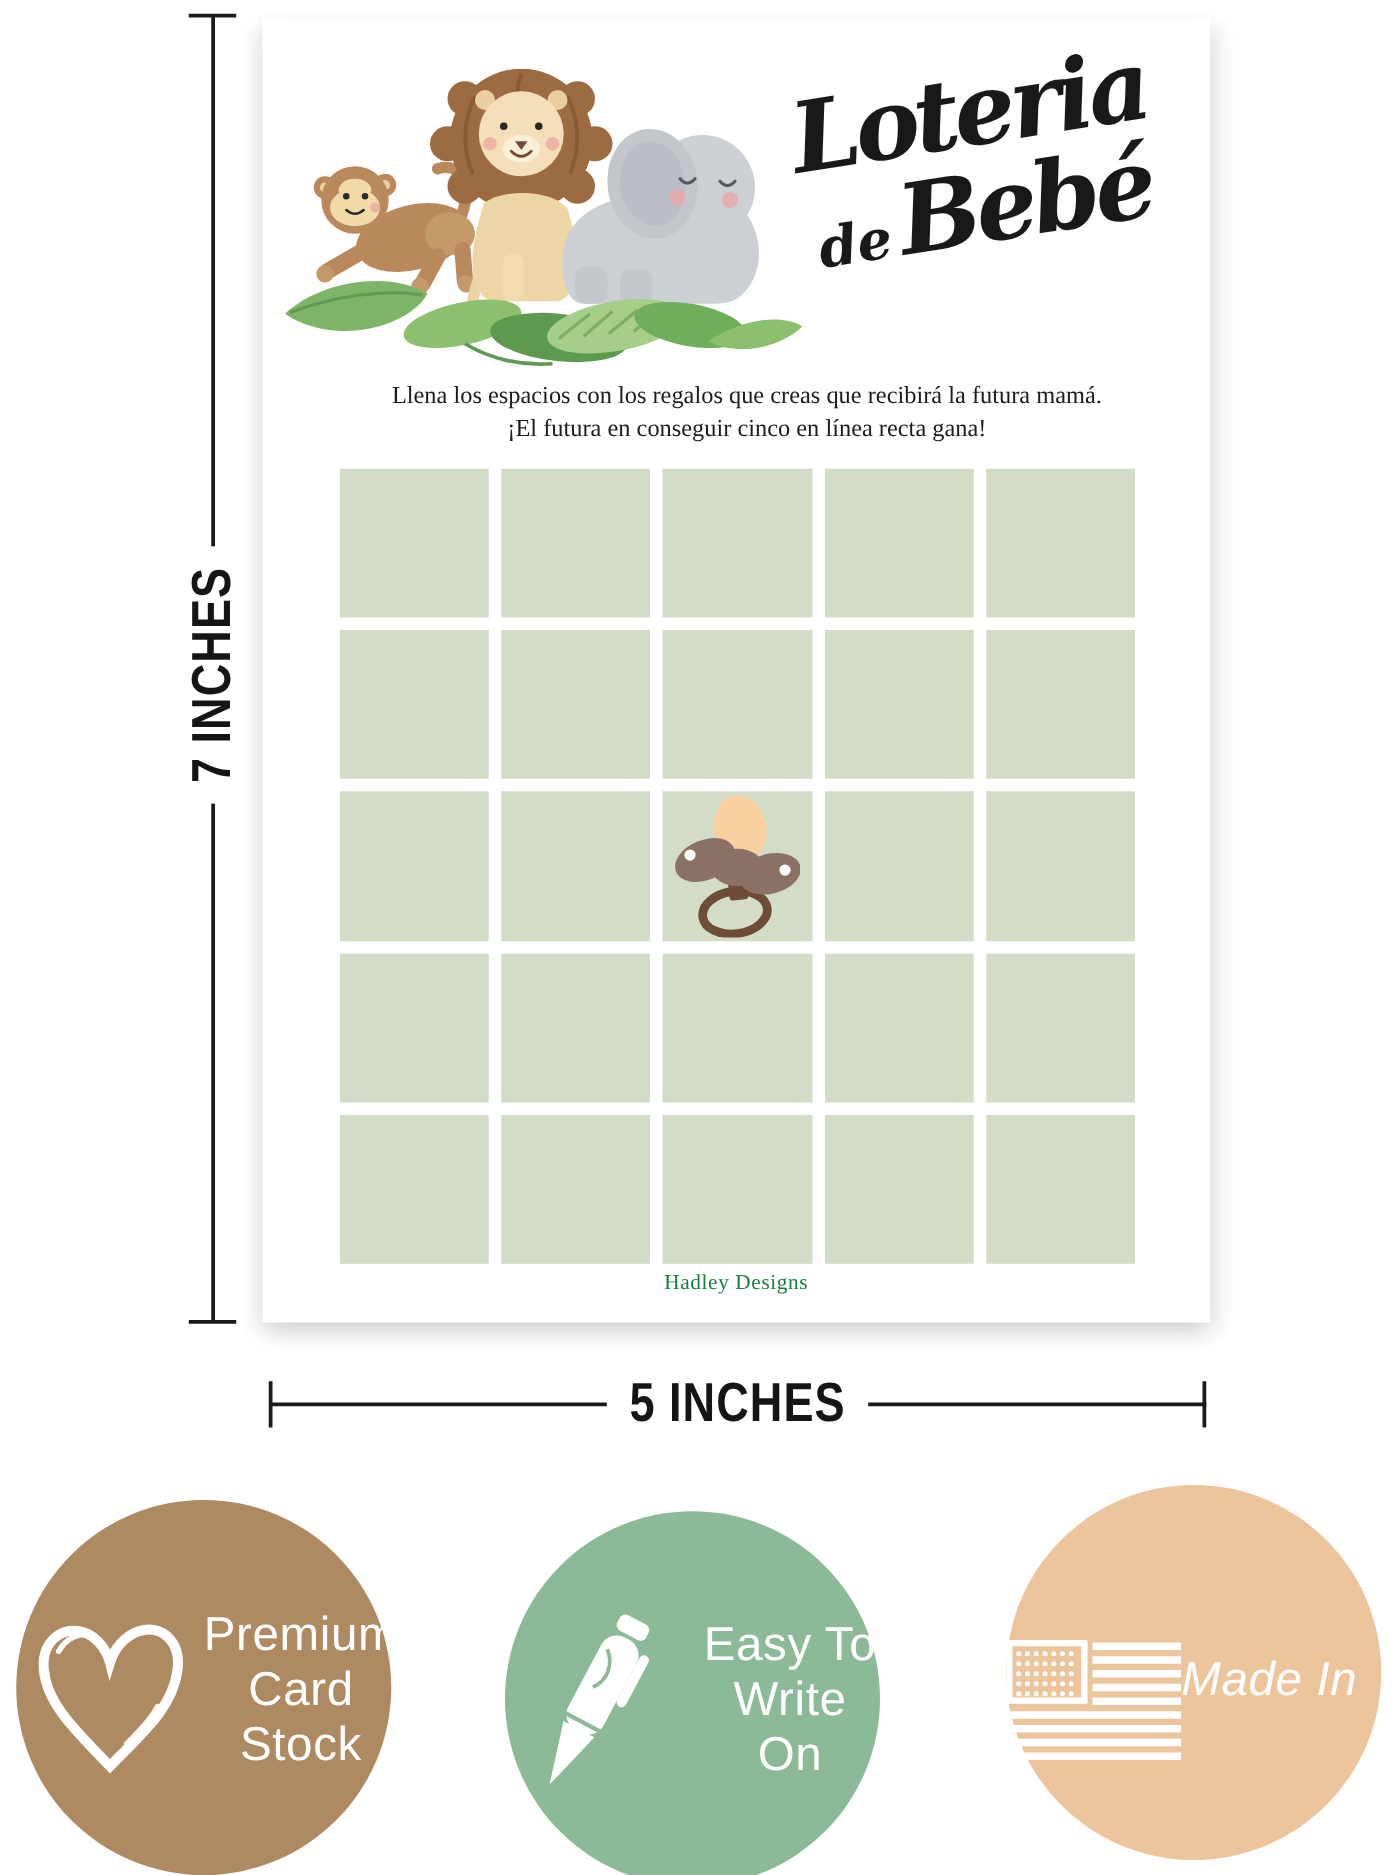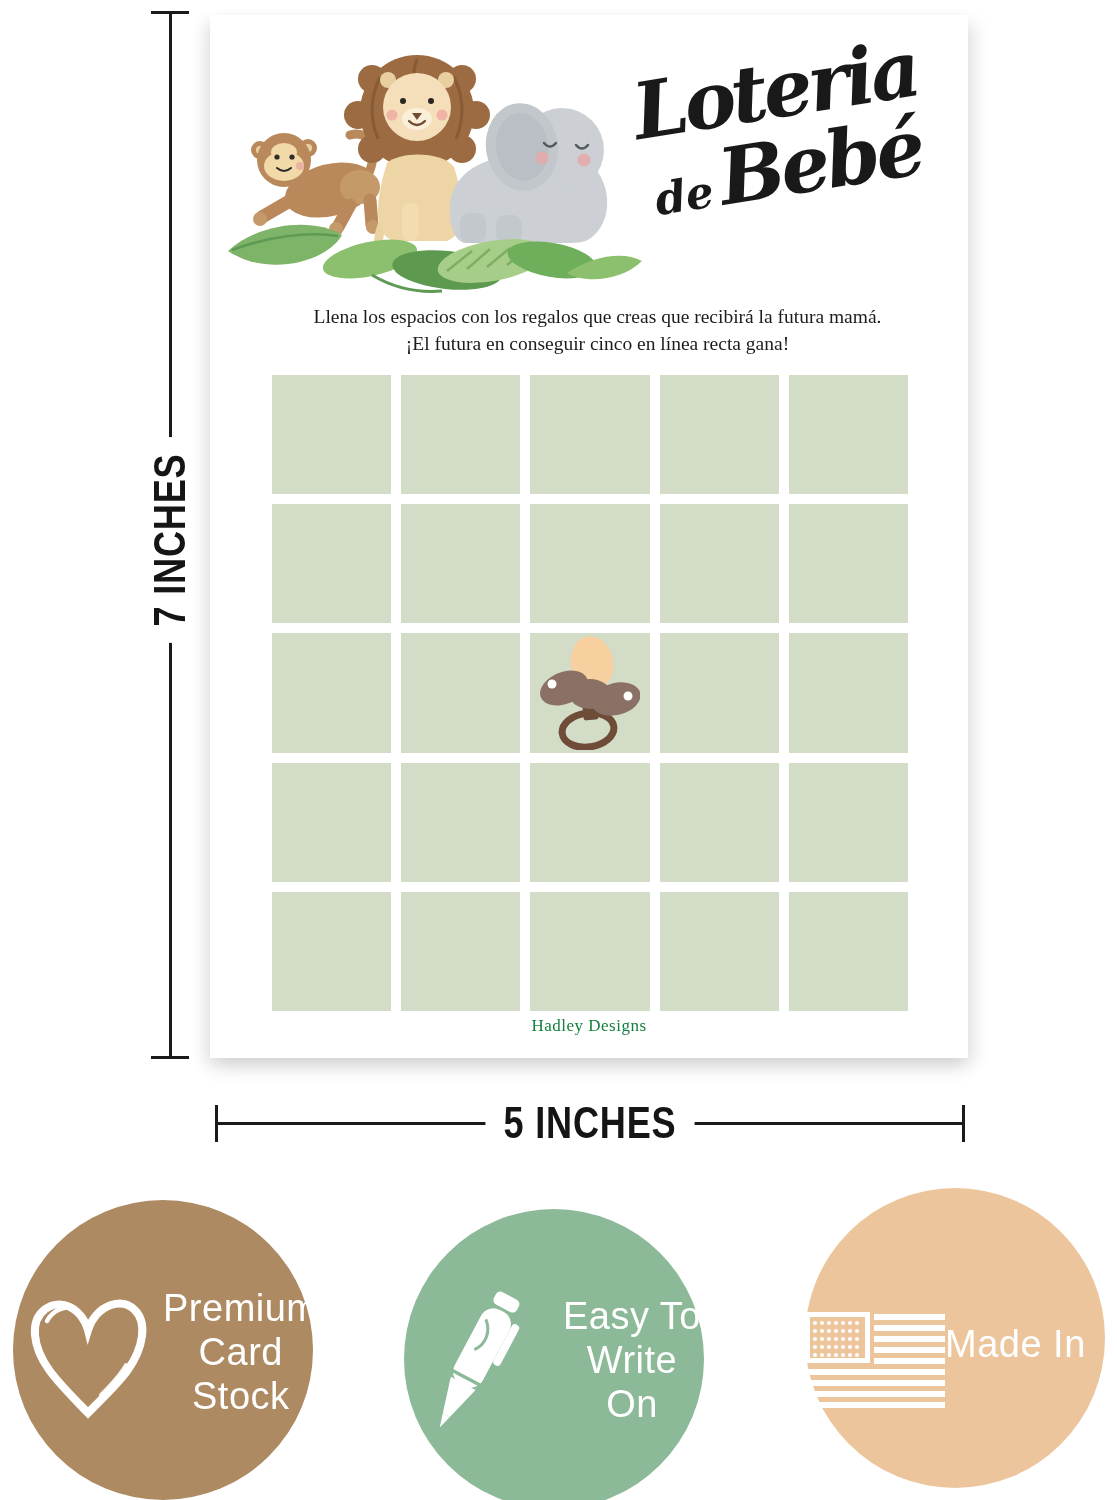--- a/index.html
+++ b/index.html
@@ -75,21 +75,21 @@
   .badge-1 { left:13px;  top:1200px; }
   .badge-2 { left:404px; top:1209px;gap:16px; }
   .badge-3 { left:805px; top:1188px; }
   .badge-icon { flex:0 0 auto; }
   .badge-1 .badge-icon { margin-top:12px; }
   .badge-2 .badge-icon { margin-top:6px; }
   .badge-3 .badge-icon { margin-top:46px; }
   .badge-label { font-size:38px; line-height:1.16; letter-spacing:.5px; }
   .badge-1 .badge-label { margin-top:4px; }
   .badge-2 .badge-label { margin-top:2px; }
-  .badge-3 .badge-label { margin-top:13px; }
+  .badge-3 .badge-label { margin-top:13px;font-style:italic; }
 </style>
 </head>
 <body>
 
 <div class="page">
 
   <div class="dim-line vline"></div>
   <div class="dim-cap vcap-t"></div>
   <div class="dim-cap vcap-b"></div>
   <div class="vlabel">7 INCHES</div>

